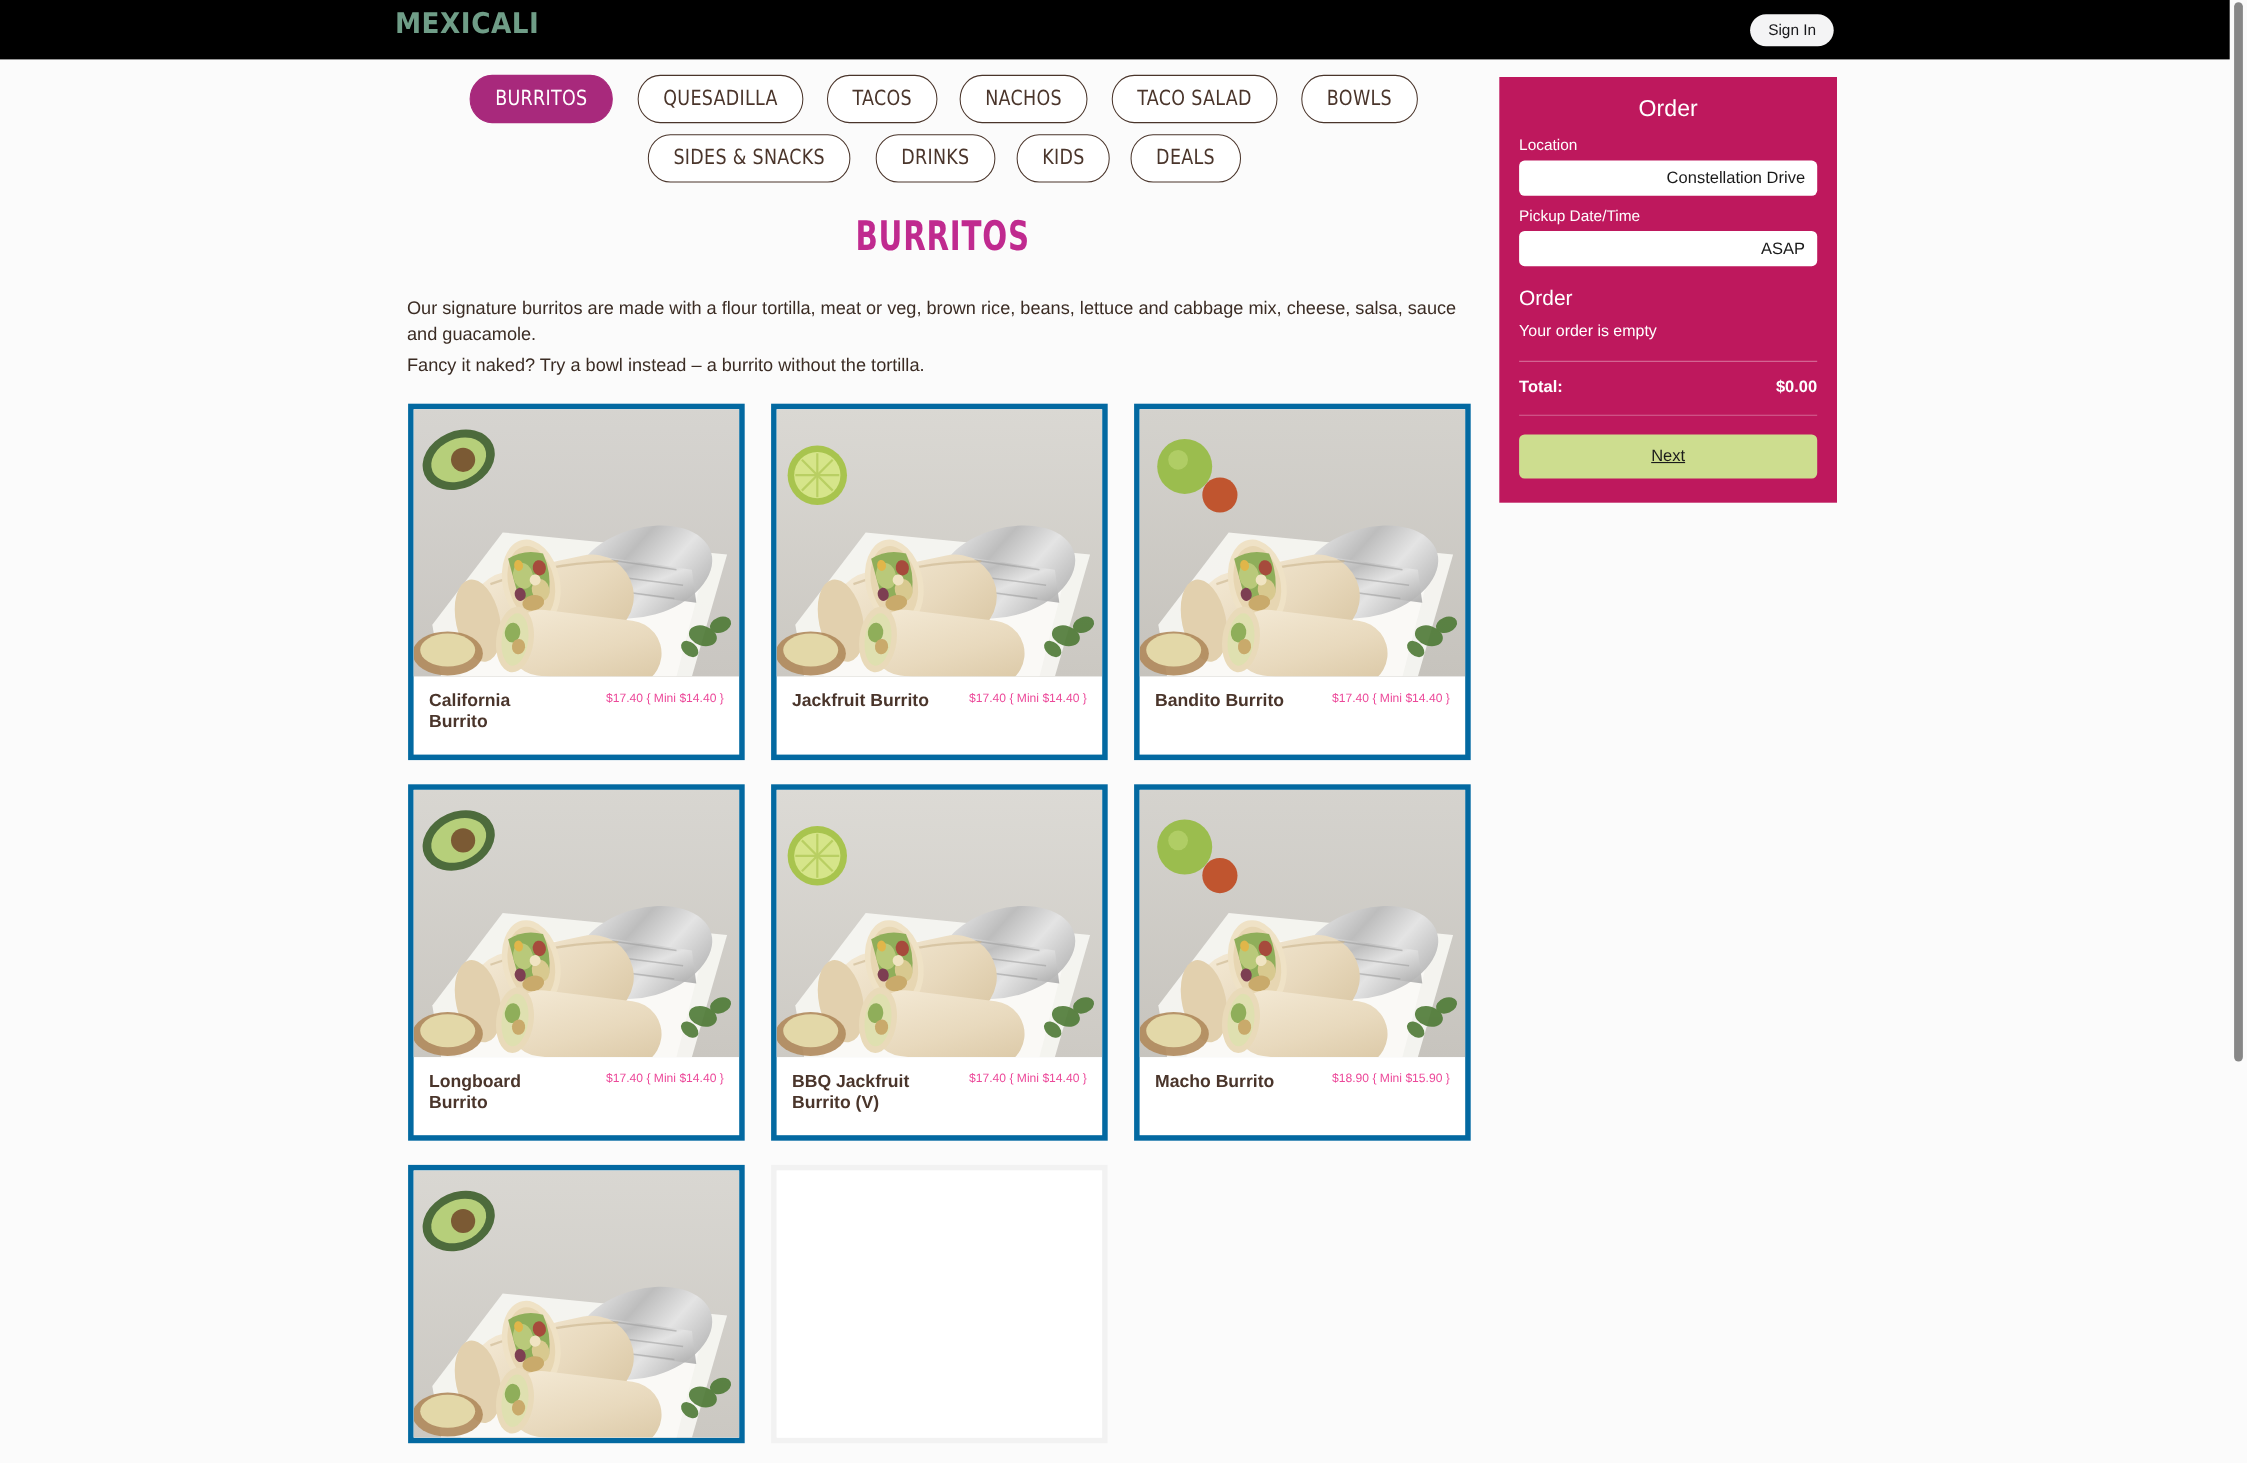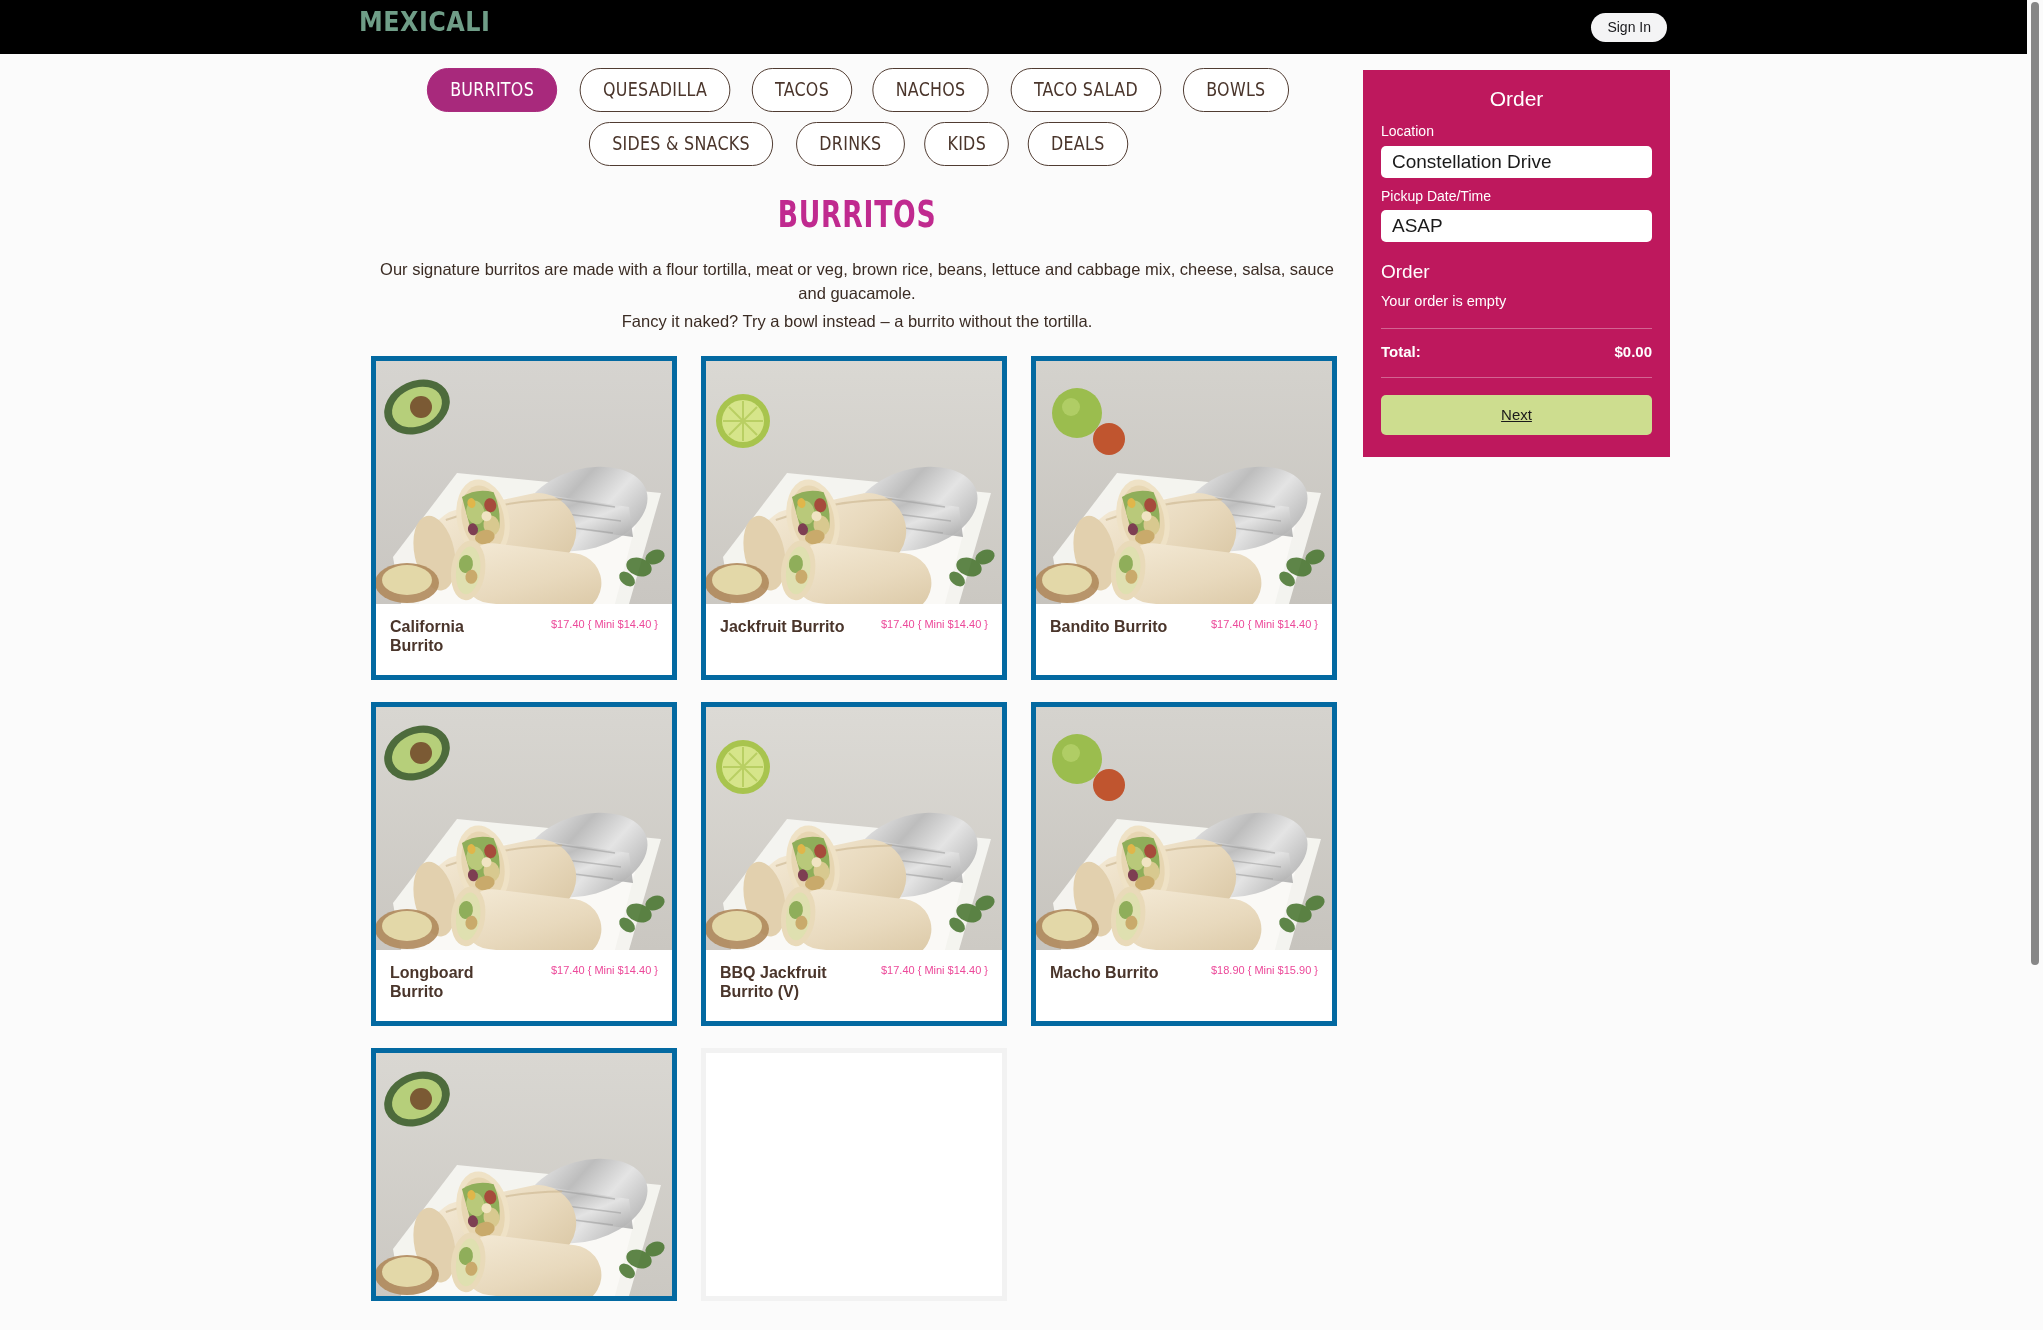--- a/index.html
+++ b/index.html
@@ -106,22 +106,21 @@
     font-family: "DejaVu Sans", sans-serif;
     font-size: 37px;
     font-weight: 700;
     letter-spacing: 1px;
     color: #c02a8f;
     line-height: 1;
     transform: scaleX(0.72);
   }
 
   .section-desc {
-    margin-top: 25px;
-    text-align: center;
+    margin-top: 36px;
     font-family: "Liberation Sans", sans-serif;
     font-size: 16.5px;
     line-height: 1.45;
     color: #3b2c24;
     padding: 0 18px;
   }
 
   .section-desc .line2 {
     display: block;
     margin-top: 4px;
@@ -214,25 +213,26 @@
     margin-bottom: 4px;
   }
 
   .order-input {
     width: 100%;
     height: 32px;
     border: none;
     border-radius: 5px;
     background: #ffffff;
     font-family: "Liberation Sans", sans-serif;
-    font-size: 19px;
+    font-size: 15px;
     color: #1a1a1a;
     padding: 0 11px;
     margin-bottom: 9px;
     outline: none;
+    text-align: right;
   }
 
   .order-subheading {
     color: #ffffff;
     font-size: 19px;
     font-weight: 400;
     line-height: 1.3;
     margin-top: 9px;
     margin-bottom: 6px;
   }

